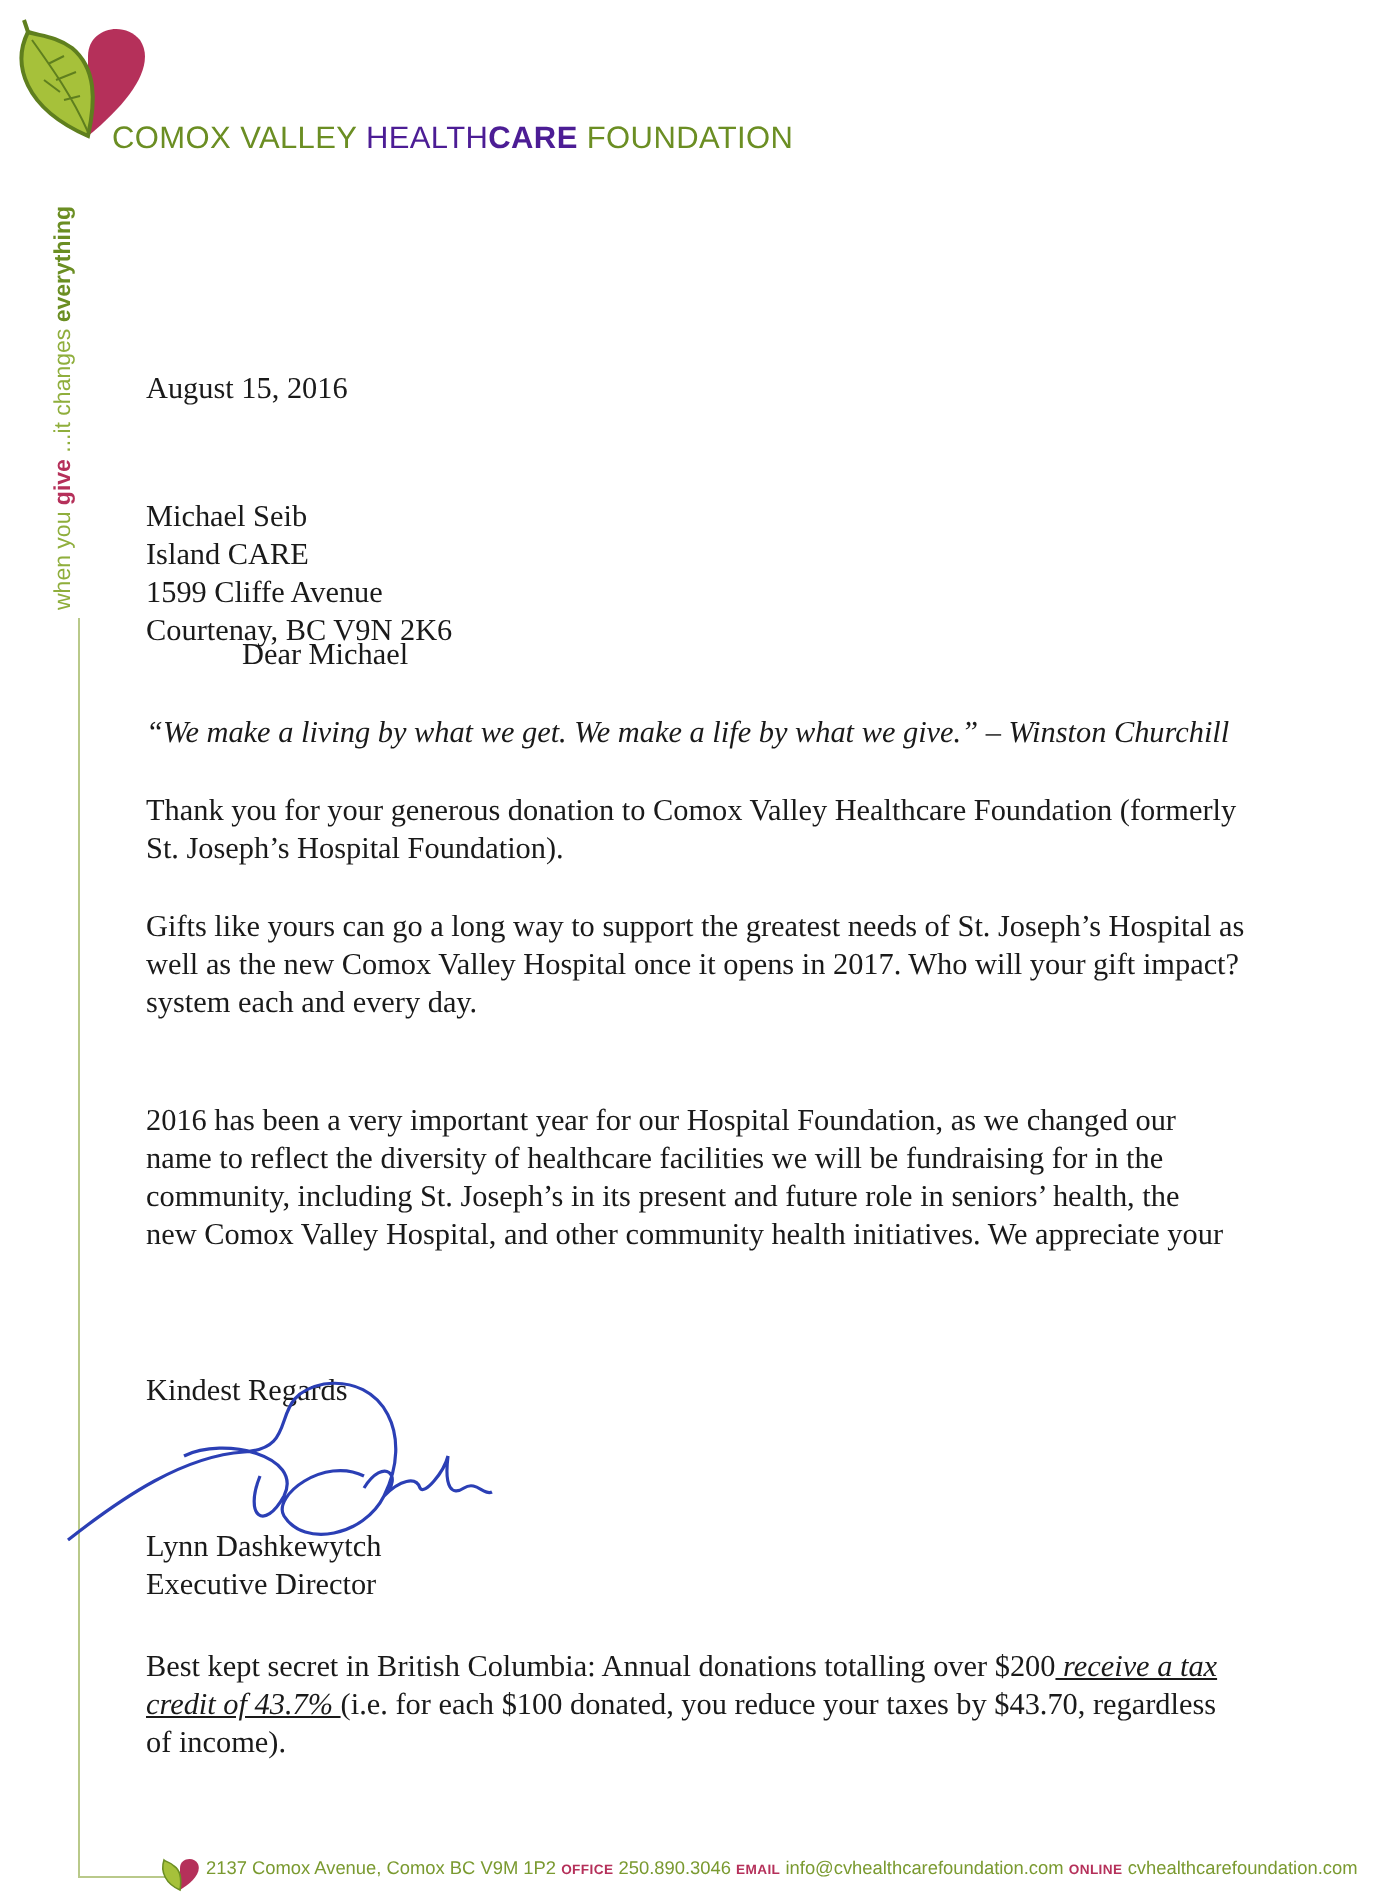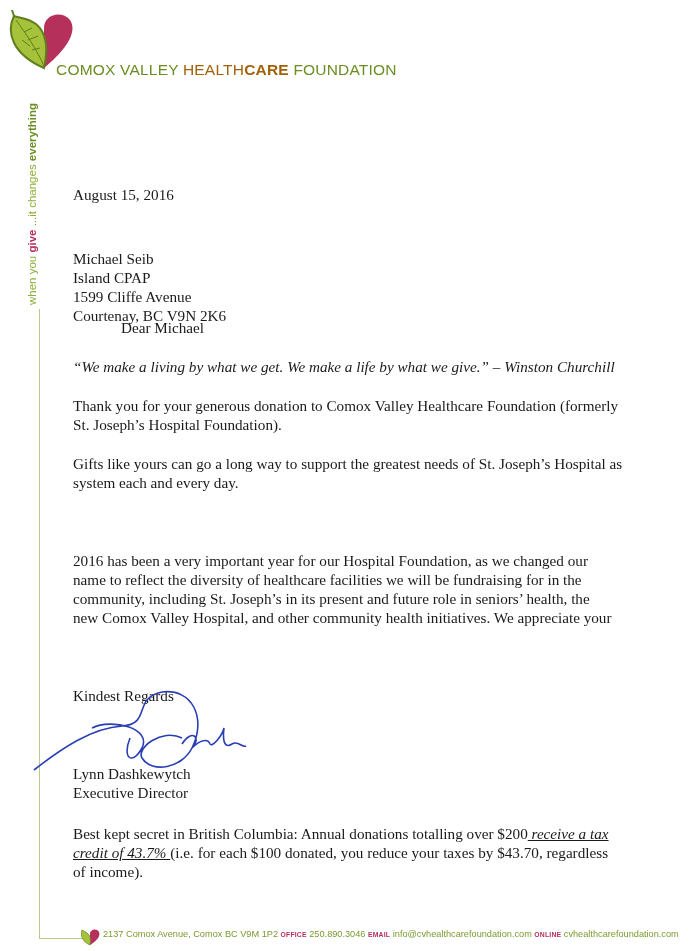--- a/index.html
+++ b/index.html
@@ -9,21 +9,21 @@
       font-family: "Liberation Serif", "DejaVu Serif", serif;
       color: #1a1a1a;
     }
     .abs { position: absolute; }
     
     #logo { left: 4px; top: 6px; width: 72px; height: 66px; }
     #org-name {
       left: 56px; top: 61px; font-family: "Liberation Sans", "DejaVu Sans", sans-serif;
       font-size: 15.5px; letter-spacing: 0.2px; color: #6b8e23; white-space: nowrap;
     }
-    #org-name .hl { color: #a16207; }
+    #org-name .hl { color: #4c1d95; }
     #org-name .hl b { font-weight: 700; }
     
     #tagline {
       left: 26px; top: 305px; transform-origin: 0 0; transform: rotate(-90deg);
       font-family: "Liberation Sans", "DejaVu Sans", sans-serif; font-size: 11.5px;
       color: #8fae3c; white-space: nowrap; width: 215px;
     }
     #tagline .give { color: #b5305a; font-weight: 700; }
     #tagline .every { color: #6b8e23; font-weight: 700; }
     
@@ -67,36 +67,37 @@
 
 <div id="tagline" class="abs"><span>when you </span><span class="give">give</span><span> ...it changes </span><span class="every">everything</span></div>
 
 <div id="vline" class="abs"></div>
 <div id="hline" class="abs"></div>
 
 <div id="date" class="abs t">August 15, 2016</div>
 
 <div id="addr" class="abs t">
   <span class="line">Michael Seib</span>
-  <span class="line">Island CPAP</span>
+  <span class="line">Island CARE</span>
   <span class="line">1599 Cliffe Avenue</span>
   <span class="line">Courtenay, BC  V9N 2K6</span>
 </div>
 
 <div id="salutation" class="abs t">Dear Michael</div>
 
 <div id="quote" class="abs t">“We make a living by what we get. We make a life by what we give.” – Winston Churchill</div>
 
 <div id="para1" class="abs t">
   <span class="line">Thank you for your generous donation to Comox Valley Healthcare Foundation (formerly</span>
   <span class="line">St. Joseph’s Hospital Foundation).</span>
 </div>
 
 <div id="para2" class="abs t">
   <span class="line">Gifts like yours can go a long way to support the greatest needs of St. Joseph’s Hospital as</span>
+  <span class="line">well as the new Comox Valley Hospital once it opens in 2017. Who will your gift impact?</span>
   <span class="line">system each and every day.</span>
 </div>
 
 <div id="para3" class="abs t">
   <span class="line">2016 has been a very important year for our Hospital Foundation, as we changed our</span>
   <span class="line">name to reflect the diversity of healthcare facilities we will be fundraising for in the</span>
   <span class="line">community, including St. Joseph’s in its present and future role in seniors’ health, the</span>
   <span class="line">new Comox Valley Hospital, and other community health initiatives.  We appreciate your</span>
 </div>
 

